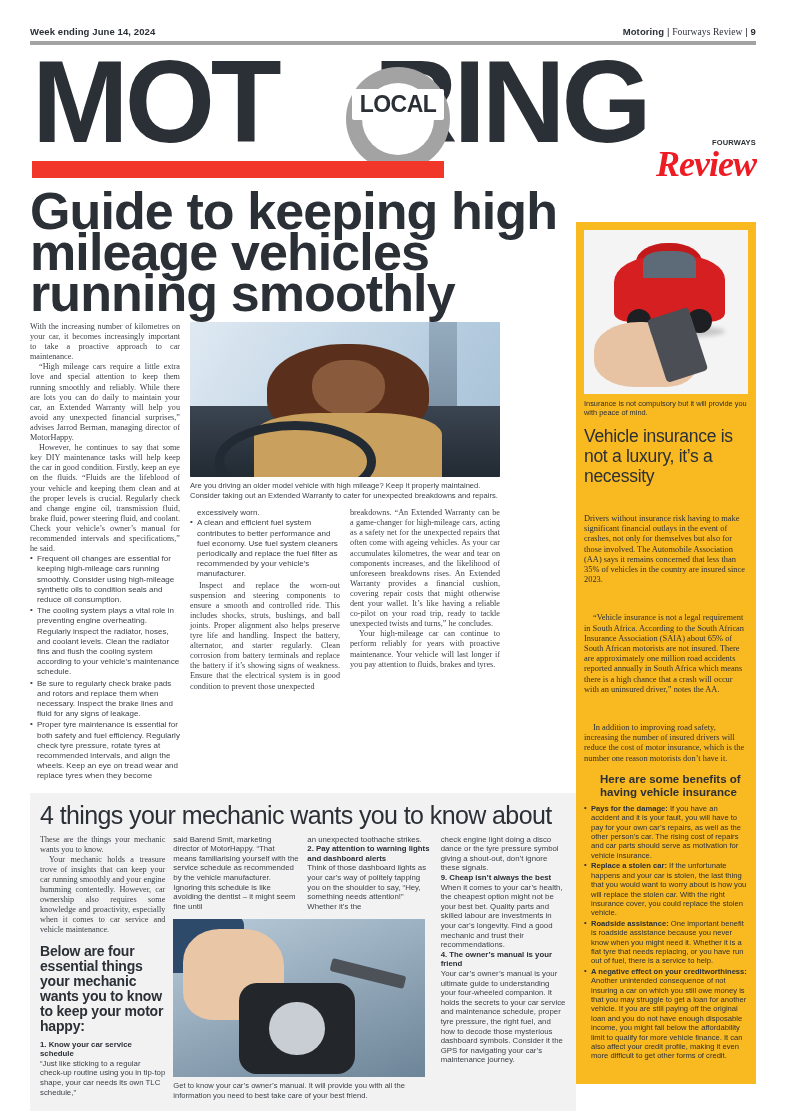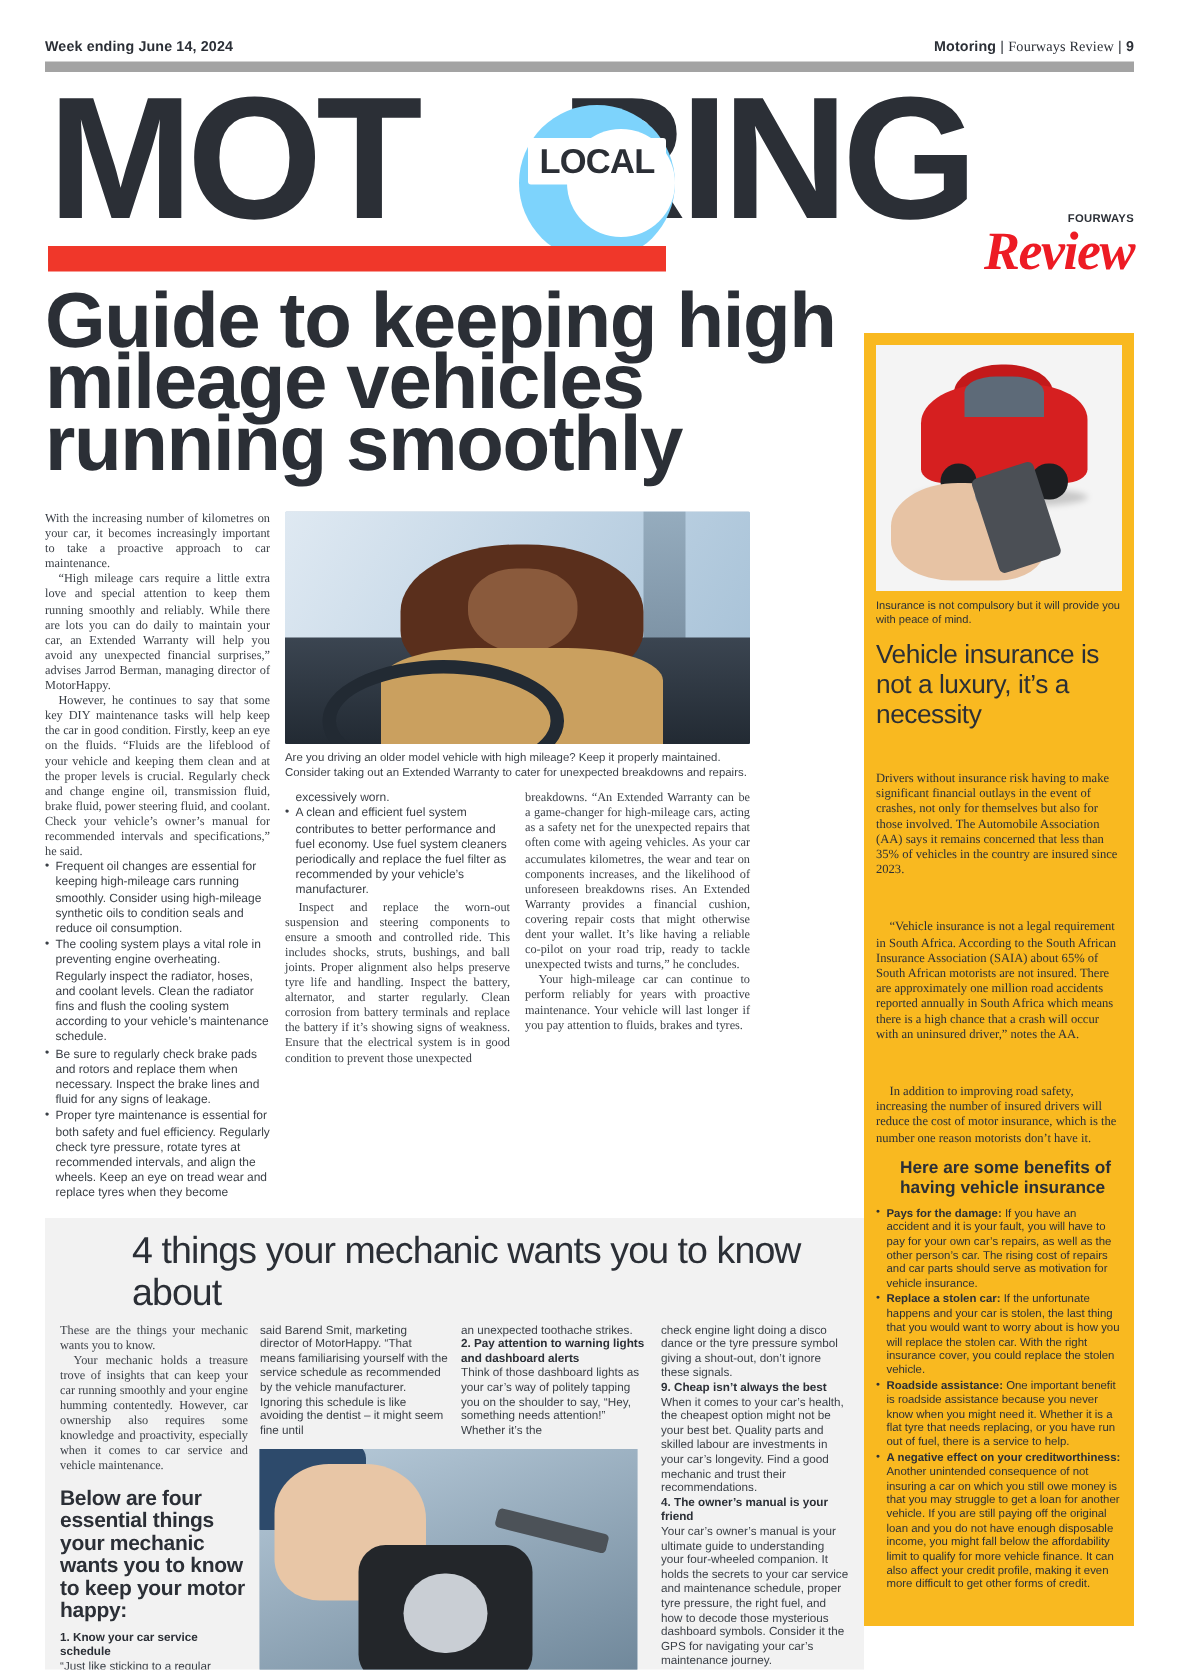--- a/index.html
+++ b/index.html
@@ -9,21 +9,21 @@
     font-family: "Liberation Sans", sans-serif;
     color: #2b2f36;
     overflow: hidden;
   }
   .page { position: relative; width: 786px; height: 1113px; padding: 0 30px; }
 
   
   .runhead {
     display: flex; justify-content: space-between; align-items: flex-end;
     padding: 26px 0 4px 0;
-    border-bottom: 7px solid #a3a3a3;
+    border-bottom: 4px solid #a3a3a3;
     font-size: 9.5px; font-weight: bold; letter-spacing: .1px;
   }
   .runhead .right { font-weight: bold; }
   .runhead .right .sep { font-weight: normal; }
   .runhead .right .thin { font-weight: normal; font-family: "Liberation Serif", serif; }
 
   
   .masthead { position: relative; height: 130px; margin-top: 4px; }
   .mast-word {
     font-family: "Liberation Sans", sans-serif;
@@ -32,22 +32,22 @@
     line-height: 118px;
     letter-spacing: -4px;
     color: #2b2f36;
     white-space: nowrap;
     position: absolute; left: 2px; top: -6px;
   }
   .mast-word .gap { display:inline-block; width: 96px; }
   .badge {
     position: absolute; left: 316px; top: 18px;
     width: 104px; height: 104px; border-radius: 50%;
-    background: #7dd3fc;
-    display: flex; align-items: center; justify-content: flex-end;
+    background: #a3a3a3;
+    display: flex; align-items: center; justify-content: center;
   }
   .badge .inner {
     width: 72px; height: 72px; border-radius: 50%;
     background: #ffffff;
   }
   .badge .lbl {
     position: absolute; top: 22px; left: 0; right: 0;
     text-align: center;
     font-size: 23px; font-weight: bold; letter-spacing: -0.5px;
     color: #2b2f36;
@@ -79,21 +79,21 @@
     font-size: 7.5px; font-weight: bold; color: #2b2f36; letter-spacing: .2px;
   }
 
   
   .story1 { position: relative; margin-top: 12px; }
   .hl1 {
     width: 532px;
     font-size: 52px; line-height: 41px; font-weight: bold;
     letter-spacing: -.9px; color: #2b2f36;
   }
-  .body-cols { display: flex; gap: 10px; margin-top: 24px; }
+  .body-cols { display: flex; gap: 10px; margin-top: 8px; }
   .col { width: 150px; }
   .serif {
     font-family: "Liberation Serif", serif;
     font-size: 8.2px; line-height: 10.1px;
     text-align: justify; color: #3a3f46;
   }
   .serif p { text-indent: 9px; }
   .serif p.noind { text-indent: 0; }
   .sans-bullets { font-size: 8px; line-height: 10.2px; color: #3a3f46; }
   .sans-bullets .b { position: relative; padding-left: 7px; margin-bottom: 1px; }
@@ -163,21 +163,21 @@
     background:#4c5258; border-radius: 3px; transform: rotate(14deg); }
 
   
   .story2 {
     position: relative; margin-top: 10px;
     background: #f2f2f2; padding: 8px 10px 10px 10px;
     width: 546px;
   }
   .hl2 {
     font-size: 25px; line-height: 28px; font-weight: normal;
-    letter-spacing: -.6px; color: #2b2f36; margin-bottom: 6px; margin-left: 48px;
+    letter-spacing: -.6px; color: #2b2f36; margin-bottom: 6px;
   }
   .s2-cols { display: flex; gap: 8px; }
   .s2-col { width: 126px; }
   .sub2 {
     font-size: 14px; line-height: 15px; font-weight: bold;
     color: #2b2f36; margin: 8px 0 6px 0; letter-spacing: -.2px;
   }
   .sans-body { font-size: 7.8px; line-height: 9.6px; color: #3a3f46; }
   .sans-body b { color: #2b2f36; }
 

